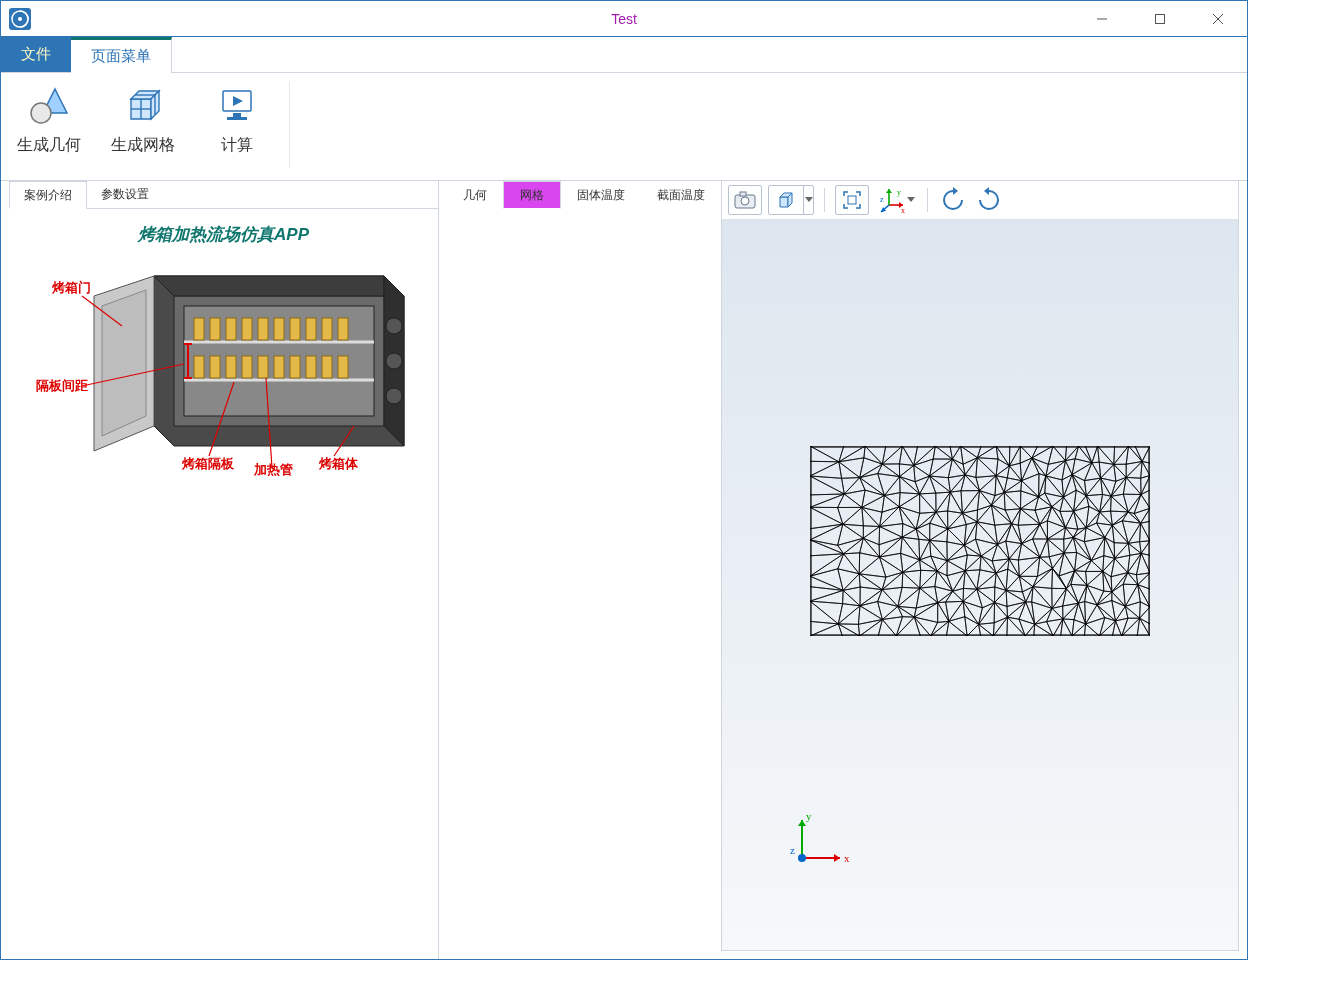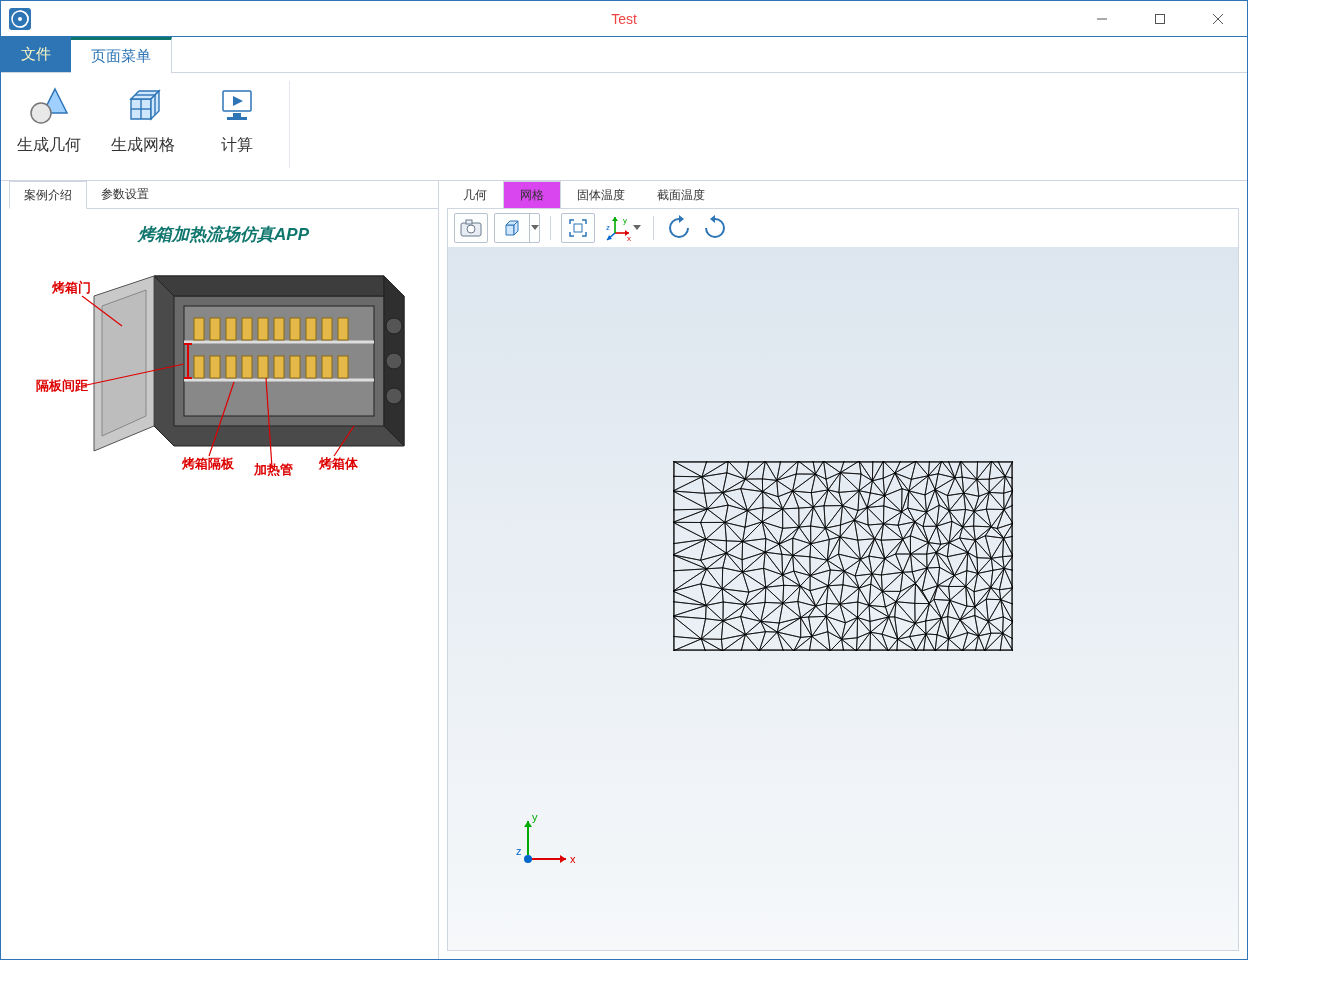--- a/index.html
+++ b/index.html
@@ -27,21 +27,21 @@
   position: relative;
 }
 .titlebar-icon {
   width: 30px; height: 30px; margin-left: 4px;
   display: flex; align-items: center; justify-content: center;
 }
 .titlebar-title {
   position: absolute;
   left: 0; right: 0;
   text-align: center;
-  color: #ef4444;
+  color: #a21caf;
   font-size: 14px;
 }
 .win-controls {
   margin-left: auto;
   display: flex;
 }
 .win-btn {
   width: 58px; height: 35px;
   display: flex; align-items: center; justify-content: center;
   color: #555;
@@ -150,22 +150,23 @@
 }
 .body-text {
   font-size: 18px;
   color: #222;
   line-height: 2.2;
   text-align: justify;
 }
 .body-text span.indent { display:inline-block; width: 2em;}
 .right-pane {
   flex: 1;
-  display: flex; flex-direction: column;
+  display: flex; flex-direction: row;
   padding: 0 8px 8px 8px;
+  font-family: Liberation Serif, serif;
 }
 .right-tabs {
   display: flex;
   height: 28px;
 }
 .right-tab {
   padding: 0 16px;
   display: flex; align-items: center;
   font-size: 12px;
   color: #333;

